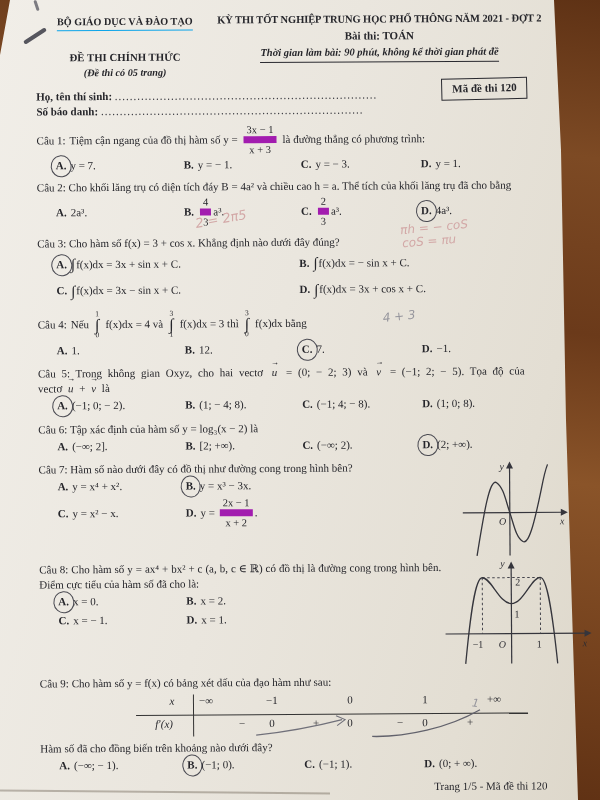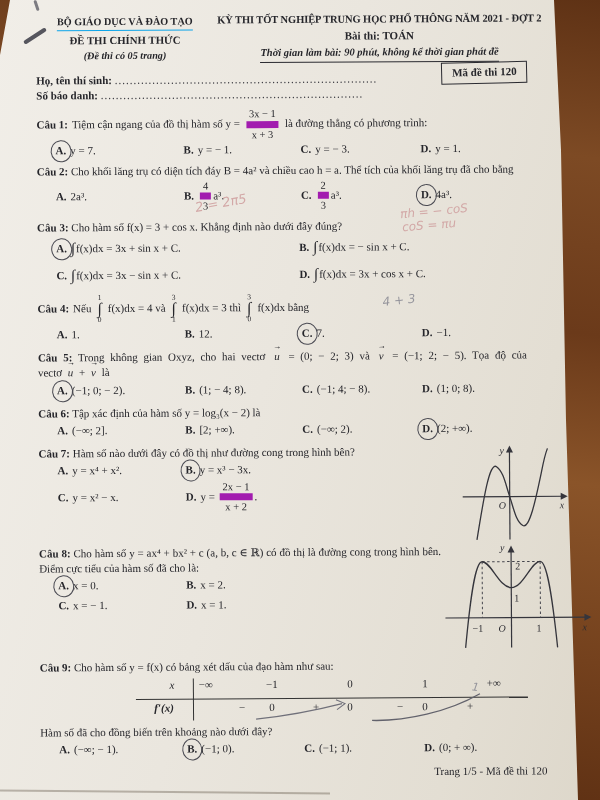--- a/index.html
+++ b/index.html
@@ -19,33 +19,33 @@
   .content{
     position:absolute;left:0;top:0;width:600px;box-sizing:border-box;
     padding:13px 0 0 38px;font-size:11px;line-height:1.38;
     transform:rotate(-.35deg);transform-origin:280px 380px;
   }
   .inner{width:509px;}
   
   .hdr{display:flex;}
   .hdr-l{width:178px;text-align:center;font-weight:bold;flex:none;}
   .hdr-l .min{font-size:10.2px;display:inline-block;border-bottom:1px solid #0ea5e9;padding-bottom:1px;}
-  .hdr-l .off{font-size:10.8px;margin-top:2px;}
+  .hdr-l .off{font-size:10.8px;margin-top:19px;}
   .hdr-l .note{font-style:italic;font-size:10.2px;margin-top:1px;}
   .hdr-r{flex:1;text-align:center;font-weight:bold;}
   .hdr-r .title{font-size:10.5px;white-space:nowrap;letter-spacing:-.1px;}
   .hdr-r .subj{font-size:11px;margin-top:2px;}
   .hdr-r .dur{font-style:italic;font-size:10.5px;margin-top:1px;display:inline-block;border-bottom:1px solid #2a2a30;padding-bottom:2px;}
   .idblock{position:relative;margin-top:9px;}
   .code-box{position:absolute;right:18px;top:-9px;border:1.3px solid #2a2a30;padding:2px 10px 3px;font-weight:bold;font-size:11px;transform:rotate(-1deg);}
   .idline{font-weight:bold;font-size:11px;}
   .idline .dots{font-weight:normal;letter-spacing:1px;color:#3a3a40;}
   
   .q{margin-top:6px;position:relative;}
-  .qlabel{font-weight:bold;}
+  .qlabel{font-weight:normal;}
   .qline{display:flex;align-items:center;gap:4px;white-space:nowrap;}
   .qtj{text-align:justify;}
   .opts4{display:grid;grid-template-columns:128px 117px 120px auto;padding-left:19px;margin-top:2px;align-items:center;}
   .opts2g{display:grid;grid-template-columns:243px auto;padding-left:19px;margin-top:3px;row-gap:6px;align-items:center;}
   .opts2{display:grid;grid-template-columns:128px auto;width:330px;padding-left:19px;margin-top:2px;row-gap:4px;align-items:center;}
   .opt{white-space:nowrap;display:flex;align-items:center;}
   .ltr{font-weight:bold;margin-right:4px;position:relative;display:inline-block;}
   .circled::after{content:'';position:absolute;left:-5px;top:-3px;width:calc(100% + 8px);height:calc(100% + 5px);
     border:1.4px solid #4a4a52;border-radius:50%;transform:rotate(-6deg);}
   .fr{display:inline-flex;flex-direction:column;text-align:center;vertical-align:middle;line-height:1.05;margin:0 2px;font-size:10.5px;}
@@ -373,21 +373,21 @@
     <div><b class="qlabel">Câu 9:</b> <span>Cho hàm số y = f(x) có bảng xét dấu của đạo hàm như sau:</span></div>
     <div class="stable">
       <div class="vline"></div>
       <div class="hline"></div>
       <span class="tc r1 it" style="left:36px;">x</span>
       <span class="tc r1" style="left:70px;">−∞</span>
       <span class="tc r1" style="left:136px;">−1</span>
       <span class="tc r1" style="left:214px;">0</span>
       <span class="tc r1" style="left:289px;">1</span>
       <span class="tc r1" style="left:358px;">+∞</span>
-      <span class="tc r2 it" style="left:28px;font-weight:bold;">f′(x)</span>
+      <span class="tc r2 it" style="left:28px;">f′(x)</span>
       <span class="tc r2" style="left:106px;">−</span>
       <span class="tc r2" style="left:136px;">0</span>
       <span class="tc r2" style="left:180px;">+</span>
       <span class="tc r2" style="left:214px;">0</span>
       <span class="tc r2" style="left:264px;">−</span>
       <span class="tc r2" style="left:289px;">0</span>
       <span class="tc r2" style="left:334px;">+</span>
       <svg class="hwsvg" width="400" height="46" viewBox="0 0 400 46">
         <path d="M120,42 C160,38 190,31 206,27" fill="none" stroke="#70707a" stroke-width="1.1"></path>
         <path d="M200,23 L209,27 L201,33" fill="none" stroke="#70707a" stroke-width="1.1"></path>

